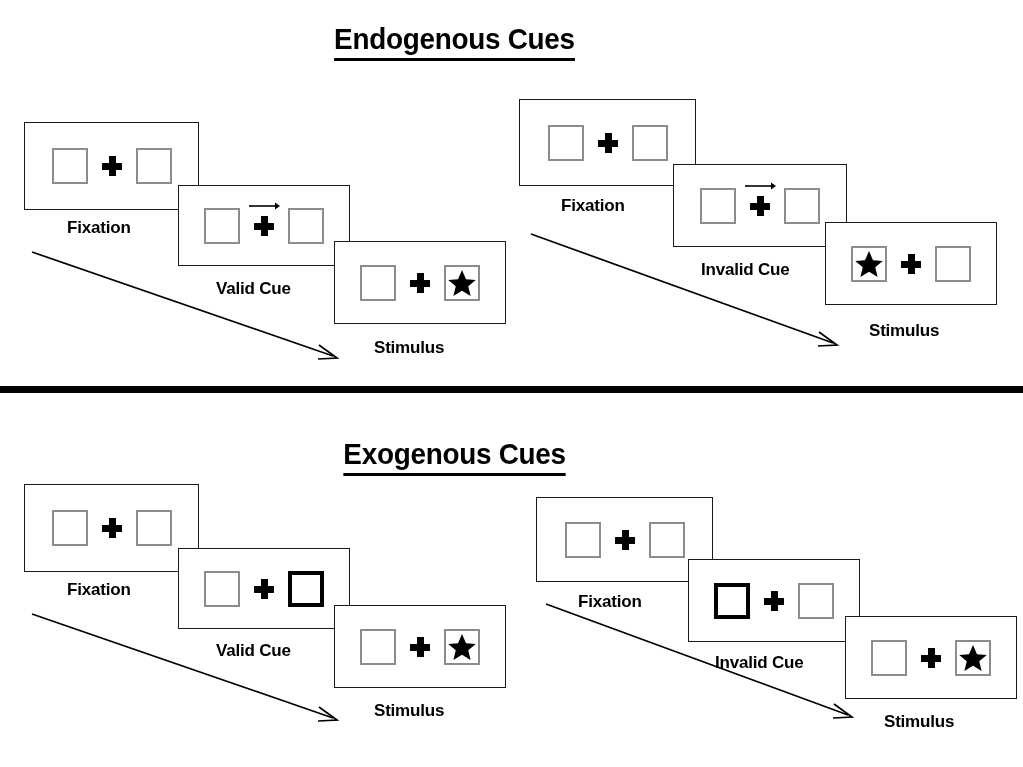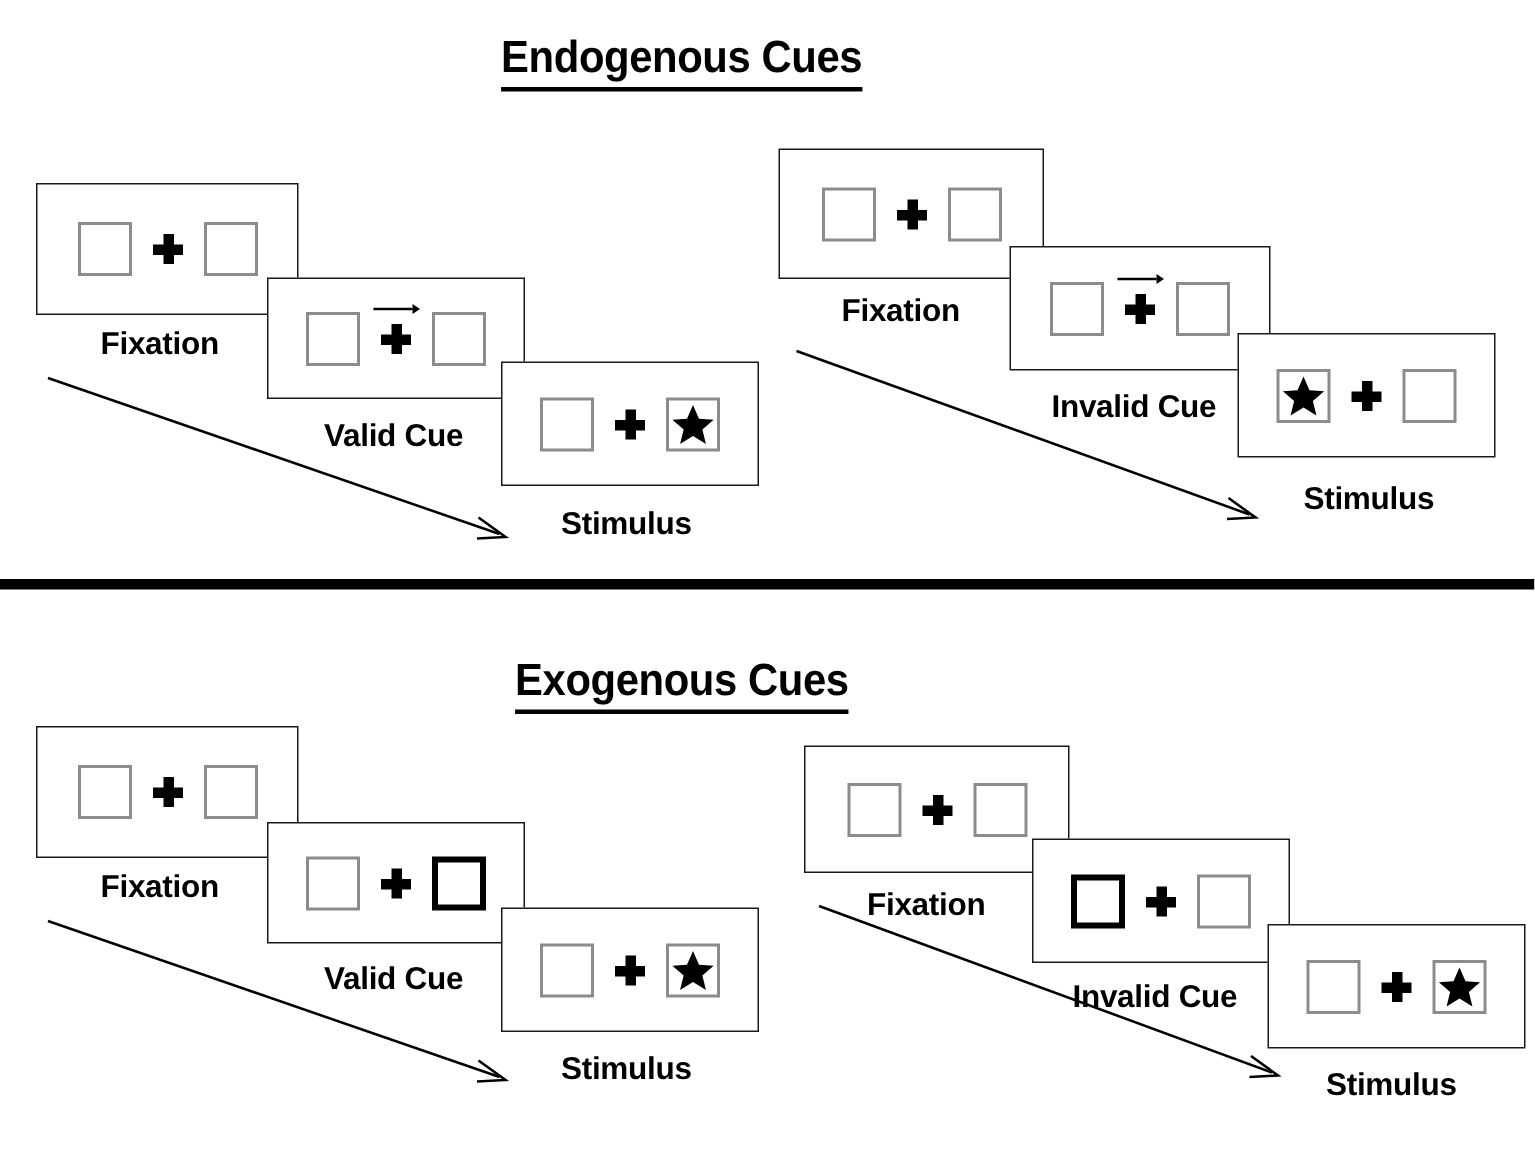--- a/index.html
+++ b/index.html
@@ -120,21 +120,21 @@
   
   .star {
     width: 30px;
     height: 30px;
     display: block;
   }
 
   
   .caption {
     position: absolute;
-    font-size: 21px;
+    font-size: 17px;
     font-weight: bold;
     white-space: nowrap;
     color: #000;
     letter-spacing: -0.2px;
   }
 
   
   .time-arrow {
     position: absolute;
     pointer-events: none;

